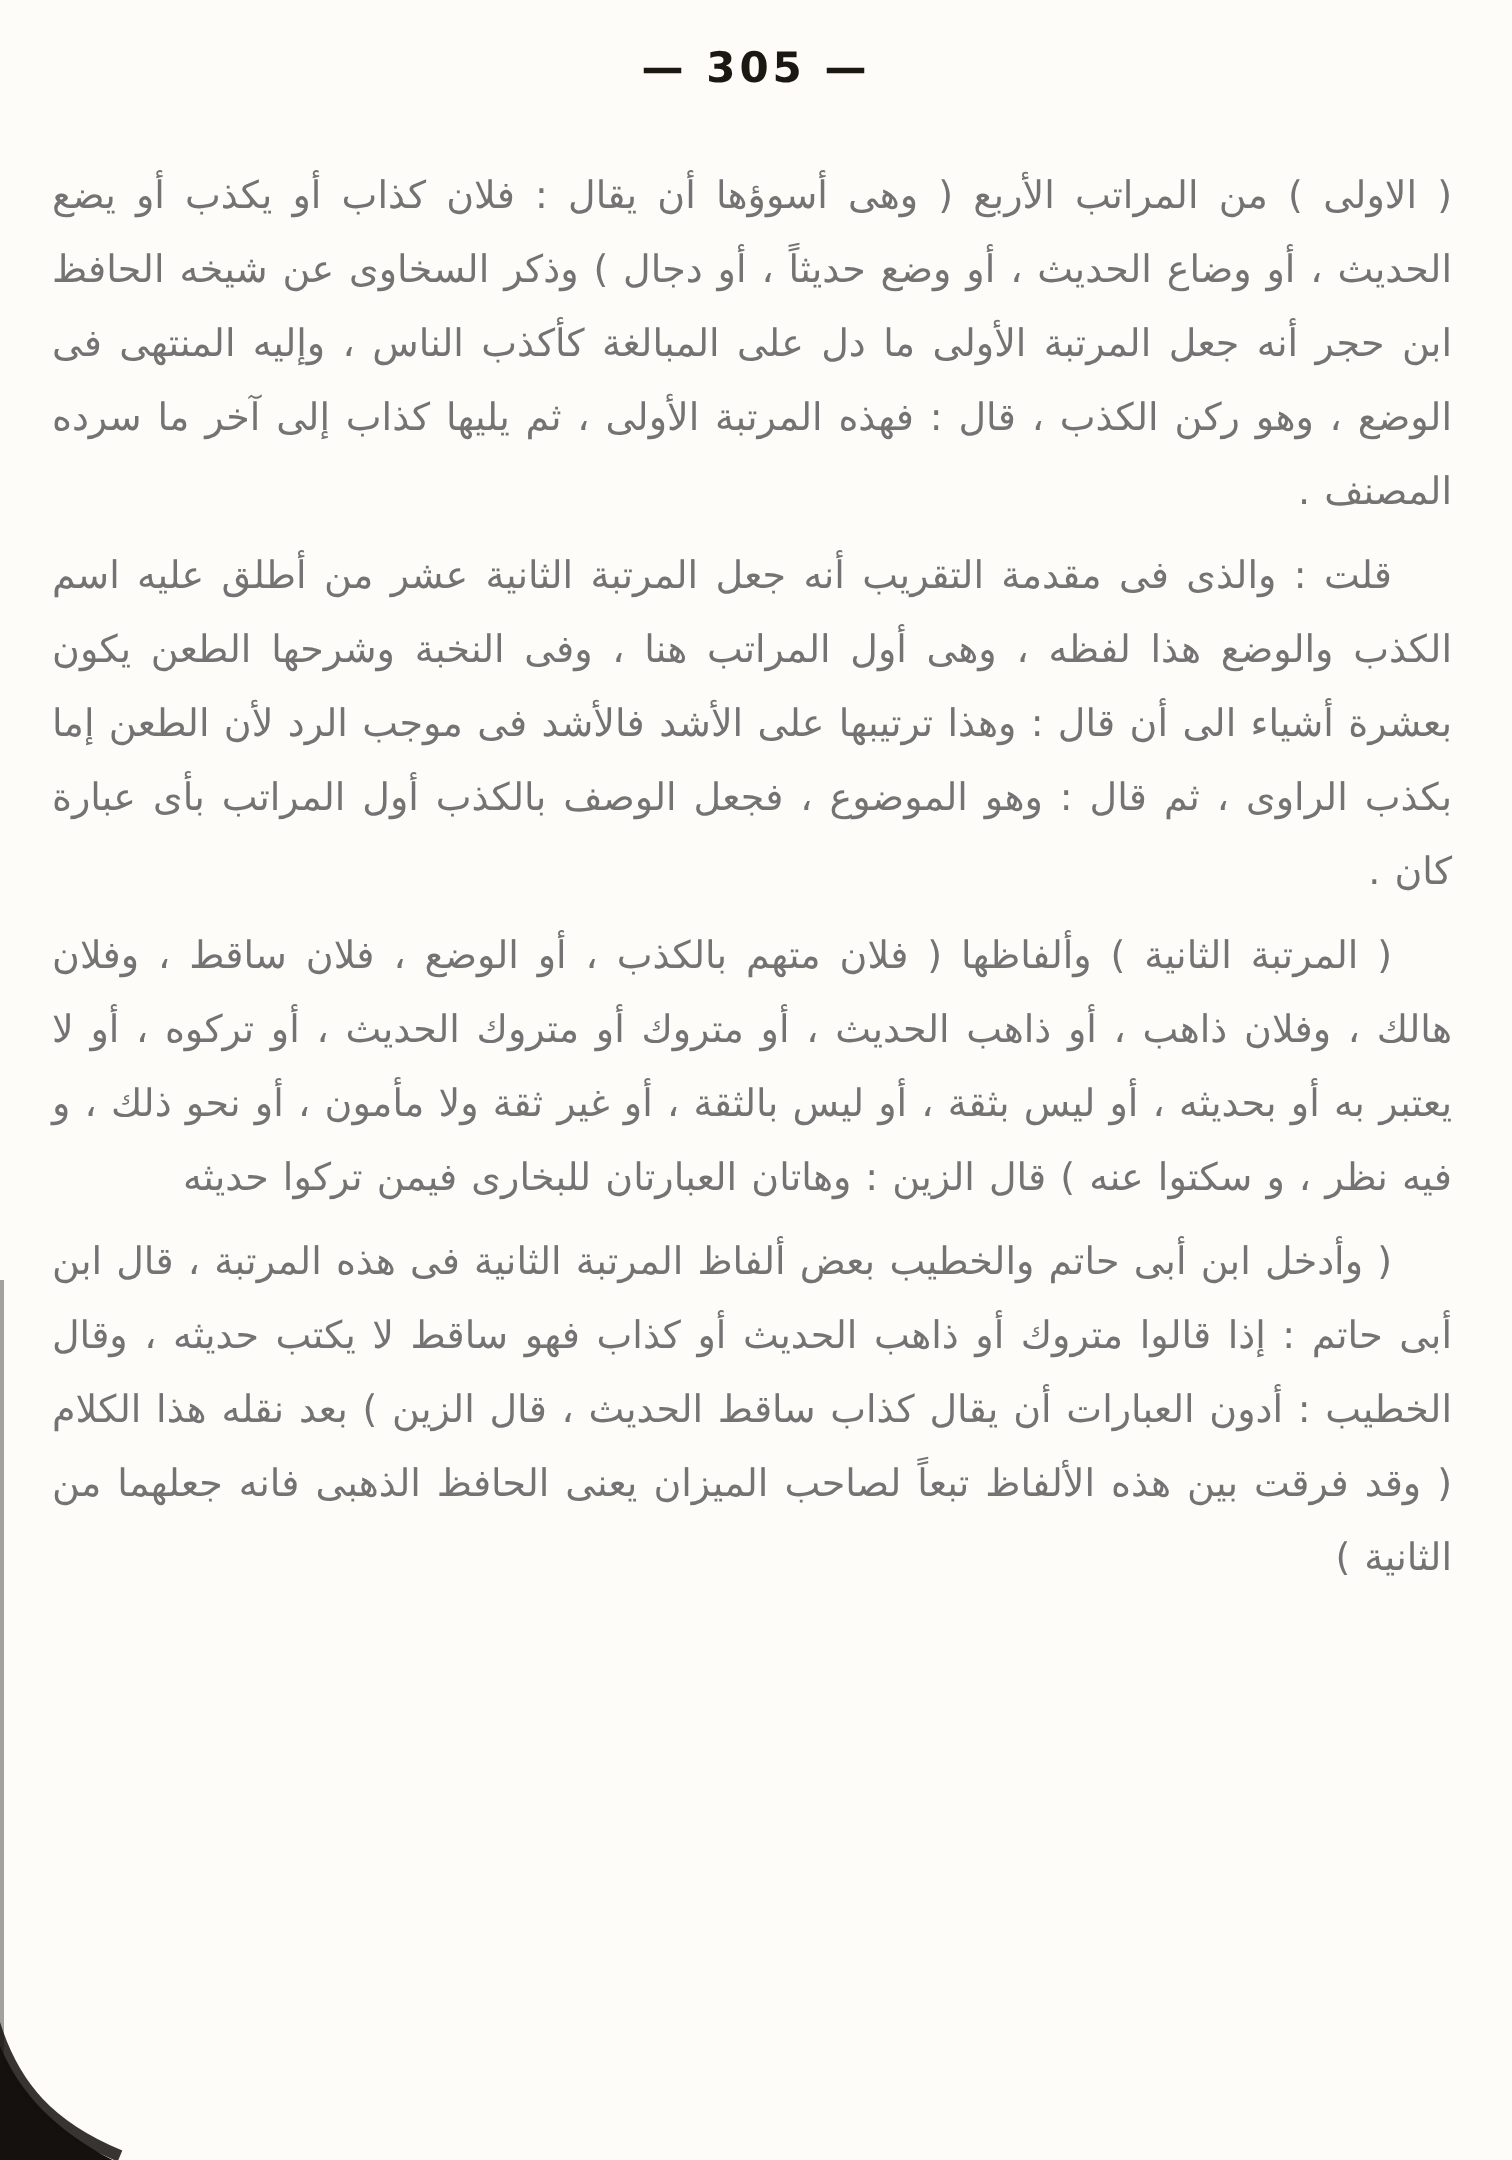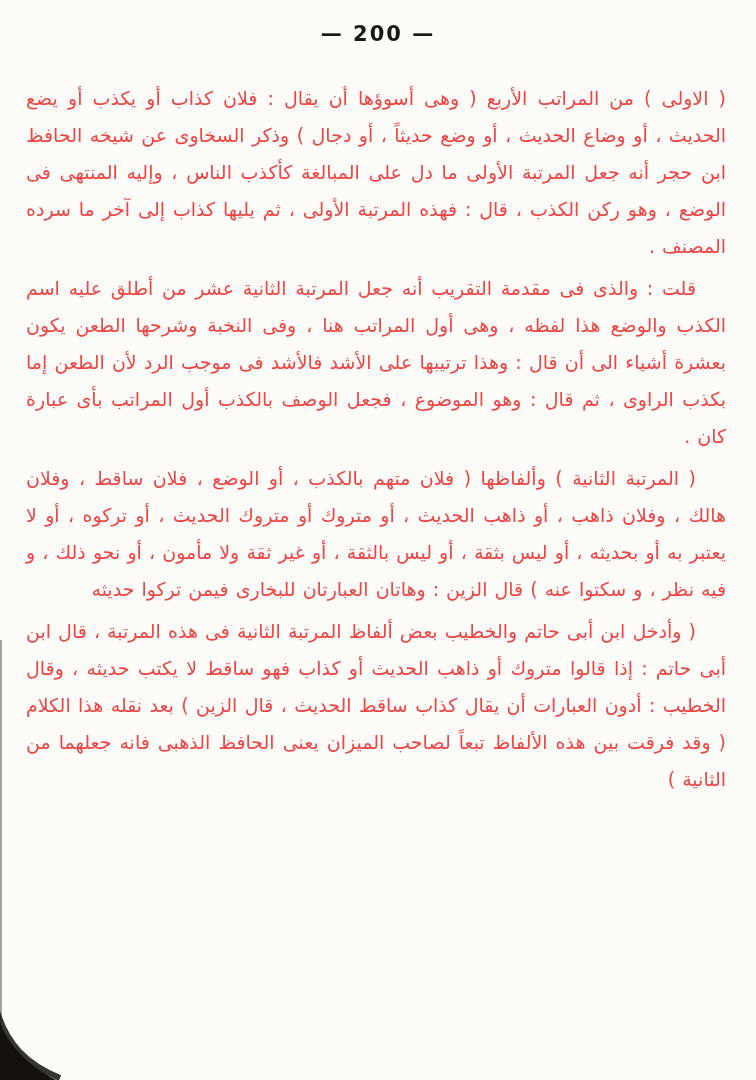--- a/index.html
+++ b/index.html
@@ -30,21 +30,21 @@
   }
   .text-block {
     position: absolute;
     top: 80px;
     right: 30px;
     width: 700px;
     direction: rtl;
     text-align: justify;
     font-size: 19px;
     line-height: 37px;
-    color: #ef4444;
+    color: #737373;
   }
   .para {
     margin: 0 0 5px 0;
     text-indent: 30px;
     word-spacing: 1px;
   }
   .para.first {
     text-indent: 0;
   }
   .artifacts {
@@ -52,21 +52,21 @@
     left: 0;
     top: 0;
     pointer-events: none;
   }
 </style>
 </head>
 <body>
 
 <div class="page">
 
-  <div class="page-number">— 200 —</div>
+  <div class="page-number">— 305 —</div>
 
   <div class="text-block">
     <p class="para first">( الاولى ) من المراتب الأربع ( وهى أسوؤها أن يقال : فلان كذاب أو يكذب أو يضع الحديث ، أو وضاع الحديث ، أو وضع حديثاً ، أو دجال ) وذكر السخاوى عن شيخه الحافظ ابن حجر أنه جعل المرتبة الأولى ما دل على المبالغة كأكذب الناس ، وإليه المنتهى فى الوضع ، وهو ركن الكذب ، قال : فهذه المرتبة الأولى ، ثم يليها كذاب إلى آخر ما سرده المصنف .</p>
     <p class="para">قلت : والذى فى مقدمة التقريب أنه جعل المرتبة الثانية عشر من أطلق عليه اسم الكذب والوضع هذا لفظه ، وهى أول المراتب هنا ، وفى النخبة وشرحها الطعن يكون بعشرة أشياء الى أن قال : وهذا ترتيبها على الأشد فالأشد فى موجب الرد لأن الطعن إما بكذب الراوى ، ثم قال : وهو الموضوع ، فجعل الوصف بالكذب أول المراتب بأى عبارة كان .</p>
     <p class="para">( المرتبة الثانية ) وألفاظها ( فلان متهم بالكذب ، أو الوضع ، فلان ساقط ، وفلان هالك ، وفلان ذاهب ، أو ذاهب الحديث ، أو متروك أو متروك الحديث ، أو تركوه ، أو لا يعتبر به أو بحديثه ، أو ليس بثقة ، أو ليس بالثقة ، أو غير ثقة ولا مأمون ، أو نحو ذلك ، و فيه نظر ، و سكتوا عنه ) قال الزين : وهاتان العبارتان للبخارى فيمن تركوا حديثه</p>
     <p class="para">( وأدخل ابن أبى حاتم والخطيب بعض ألفاظ المرتبة الثانية فى هذه المرتبة ، قال ابن أبى حاتم : إذا قالوا متروك أو ذاهب الحديث أو كذاب فهو ساقط لا يكتب حديثه ، وقال الخطيب : أدون العبارات أن يقال كذاب ساقط الحديث ، قال الزين ) بعد نقله هذا الكلام ( وقد فرقت بين هذه الألفاظ تبعاً لصاحب الميزان يعنى الحافظ الذهبى فانه جعلهما من الثانية )</p>
   </div>
 
   <svg class="artifacts" width="756" height="1080" viewBox="0 0 756 1080">
 

